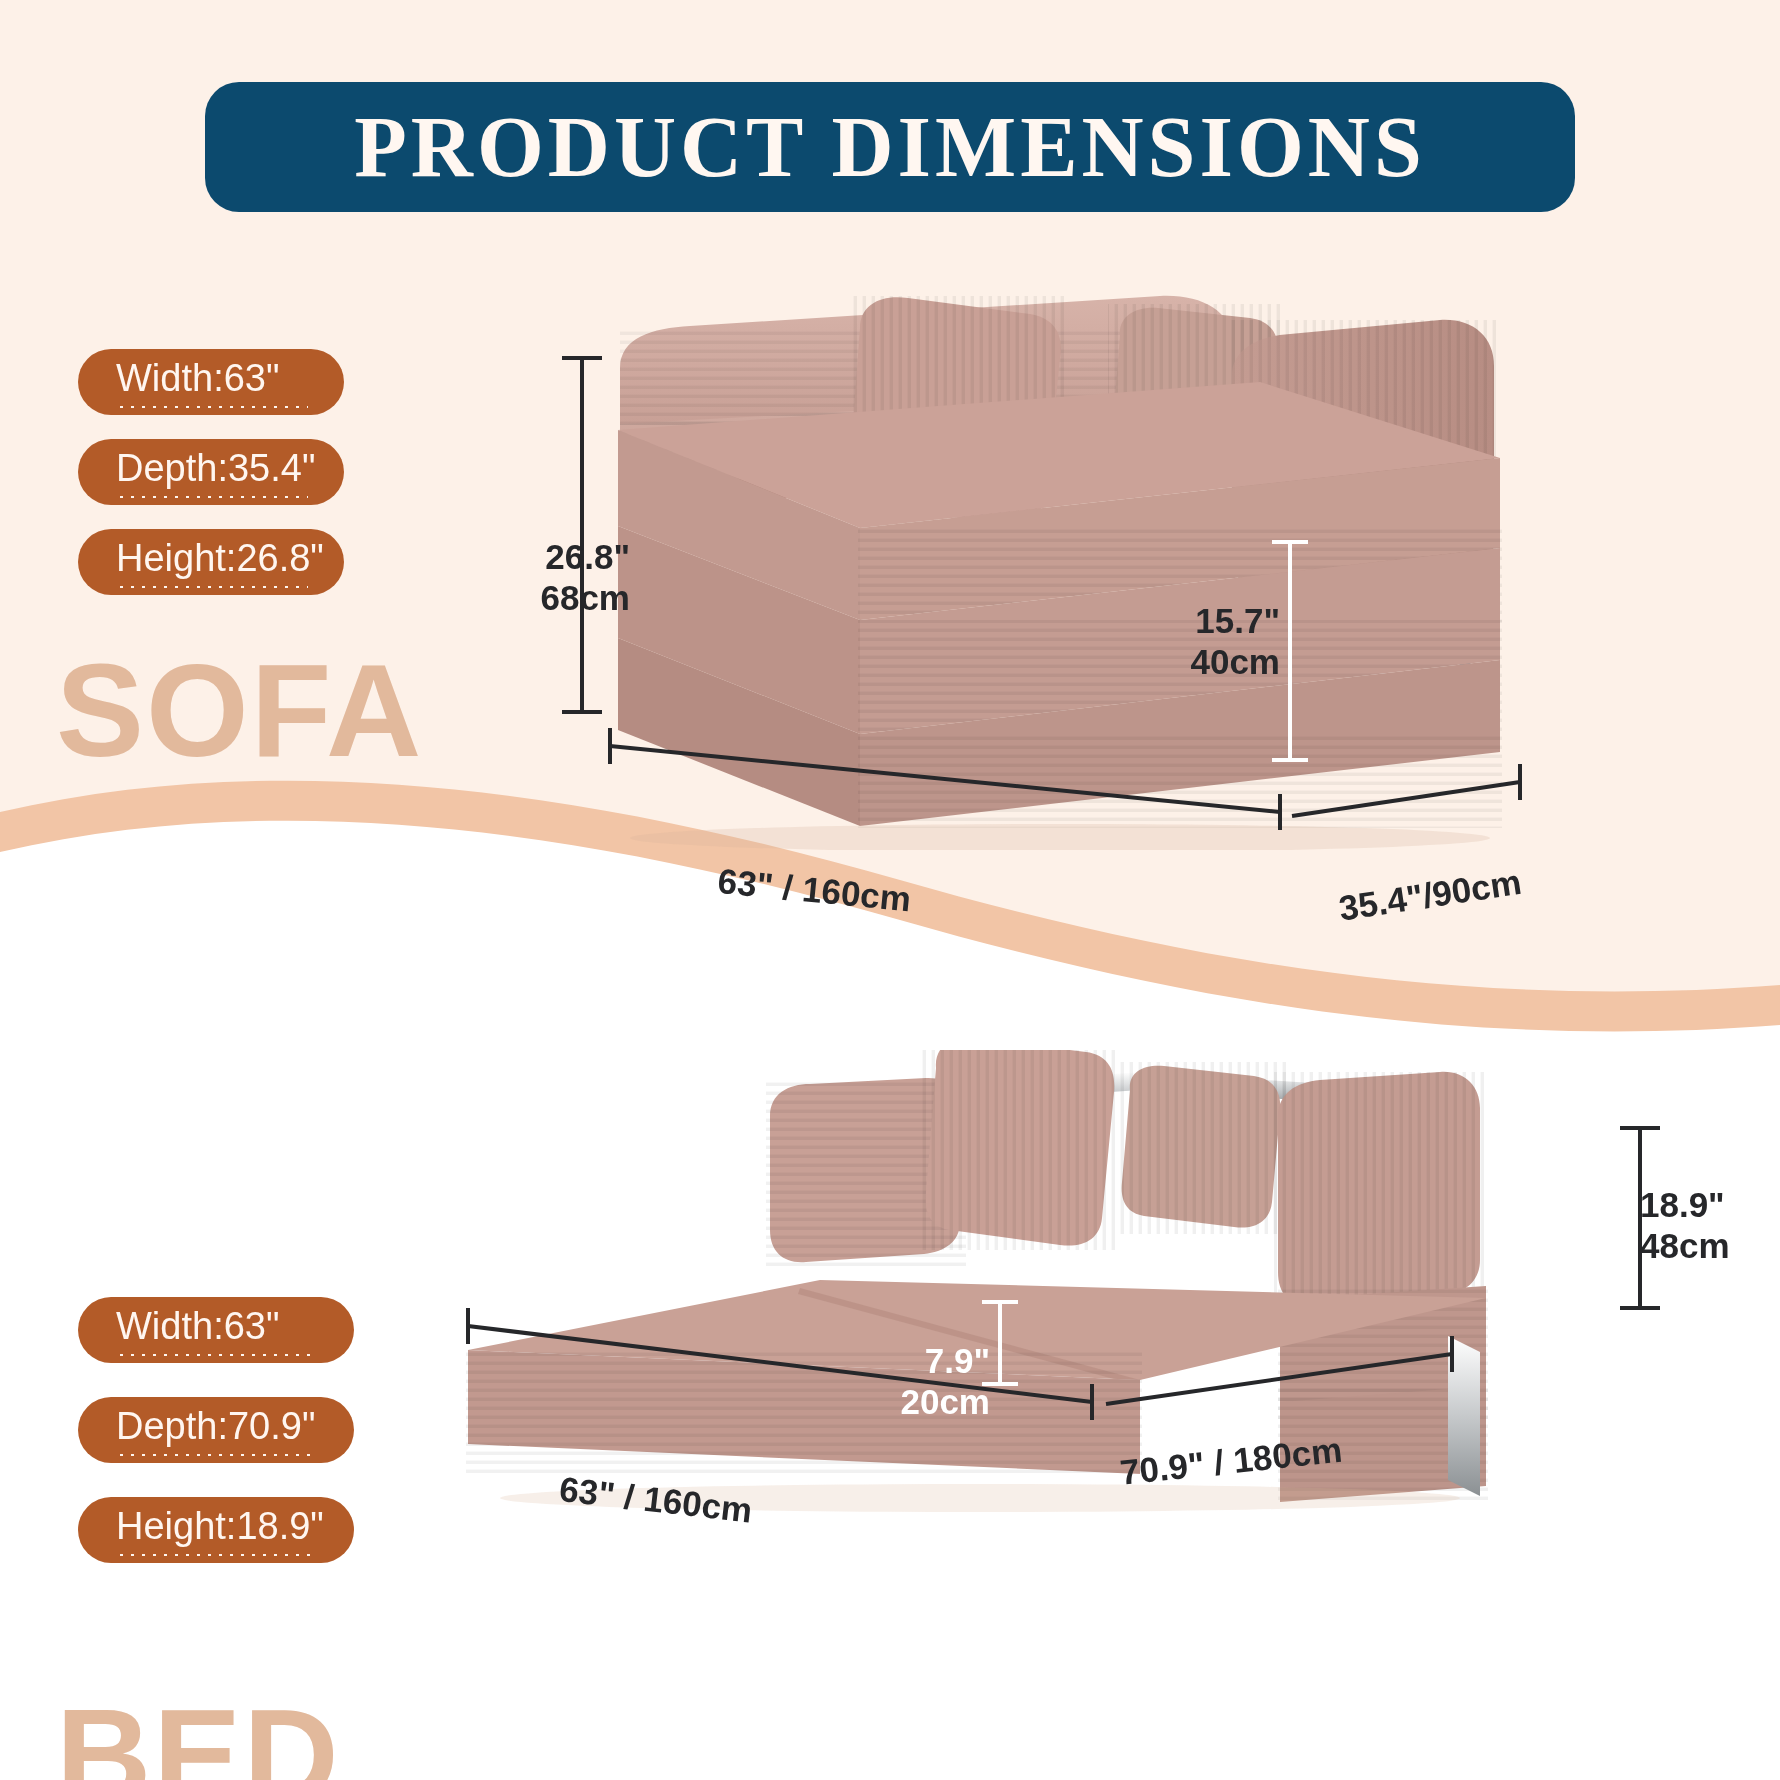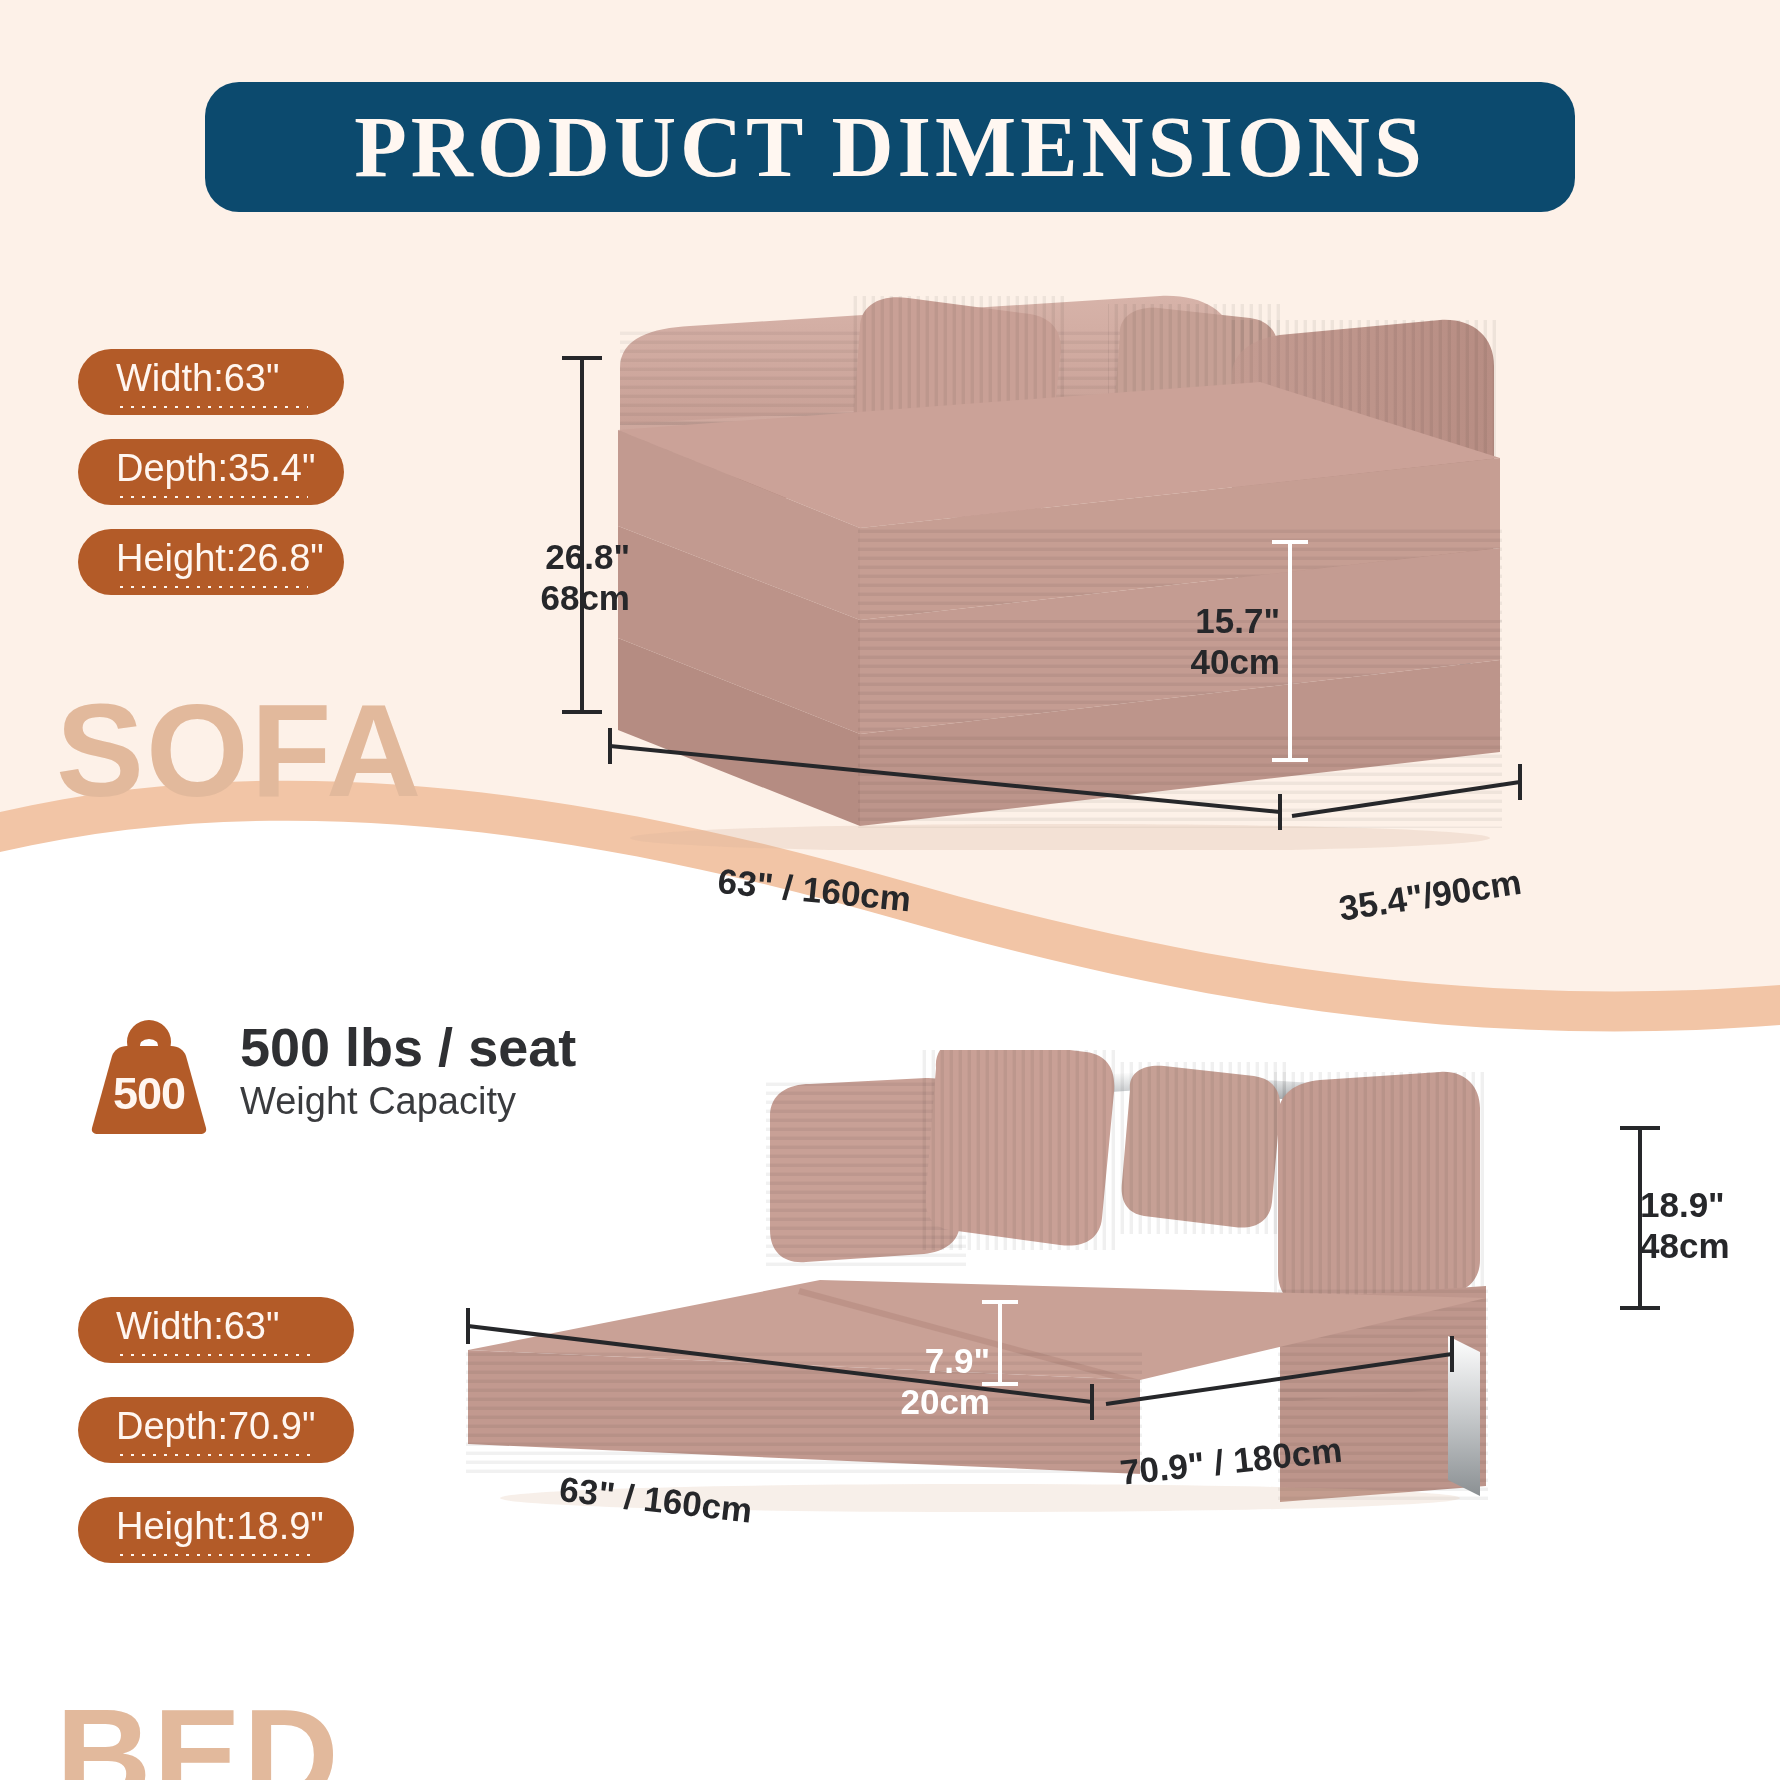--- a/index.html
+++ b/index.html
@@ -98,21 +98,21 @@
     </span>
   </div>
 
   <div class="pill" style="left:78px;top:529px;width:266px;">
     <span class="pill-inner">
       <span class="pill-text">Height:26.8"</span>
       <span class="pill-dots" style="width:192px"></span>
     </span>
   </div>
 
-  <div class="bigword" style="left:56px;top:645px;margin-top:40px;">SOFA</div>
+  <div class="bigword" style="left:56px;top:645px;">SOFA</div>
 
   <svg class="prod" style="left:560px;top:290px;" width="1160" height="560" viewBox="0 0 1160 560">
     <defs>
       <linearGradient id="cordA" x1="0" y1="0" x2="0" y2="1">
         <stop offset="0" stop-color="#CCA49A"></stop>
           <stop offset="1" stop-color="#BE9288"></stop>
       </linearGradient>
       <linearGradient id="cordB" x1="0" y1="0" x2="1" y2="0">
         <stop offset="0" stop-color="#C49C92"></stop>
           <stop offset="1" stop-color="#B78D83"></stop>
@@ -205,33 +205,20 @@
 
   <div class="dim two" style="left:1150px;top:600px;width:130px;">
     <span>15.7"</span><br>
     <span>40cm</span>
   </div>
 
   <div class="dim" style="left:720px;top:860px;transform:rotate(5.5deg);transform-origin:left top;">63" / 160cm</div>
 
   <div class="dim" style="left:1336px;top:888px;transform:rotate(-8.5deg);transform-origin:left top;">35.4"/90cm</div>
 
-  <div class="weight-wrap">
-    <div class="weight-icon">
-      <svg width="130" height="118" viewBox="0 0 130 118">
-        <path d="M65,4 a22,22 0 0 1 22,22 a22,22 0 0 1 -7,16 l-13,0 a12,12 0 0 0 6,-16 a12,12 0 0 0 -16,0 a12,12 0 0 0 6,16 l-13,0 a22,22 0 0 1 -7,-16 a22,22 0 0 1 22,-22 Z" fill="#B35B28"></path>
-        <path d="M28,40 C30,34 36,30 43,30 L87,30 C94,30 100,34 102,40 L122,112 C123,116 120,118 116,118 L14,118 C10,118 7,116 8,112 Z" fill="#B35B28"></path>
-      </svg>
-      <div class="weight-num">500</div>
-    </div>
-    <div class="weight-txt">
-      <div class="weight-main">500 lbs / seat</div>
-      <div class="weight-sub">Weight Capacity</div>
-    </div>
-  </div>
 
   <div class="pill" style="left:78px;top:1297px;width:276px;">
     <span class="pill-inner">
       <span class="pill-text">Width:63"</span>
       <span class="pill-dots" style="width:200px"></span>
     </span>
   </div>
 
   <div class="pill" style="left:78px;top:1397px;width:276px;">
     <span class="pill-inner">

